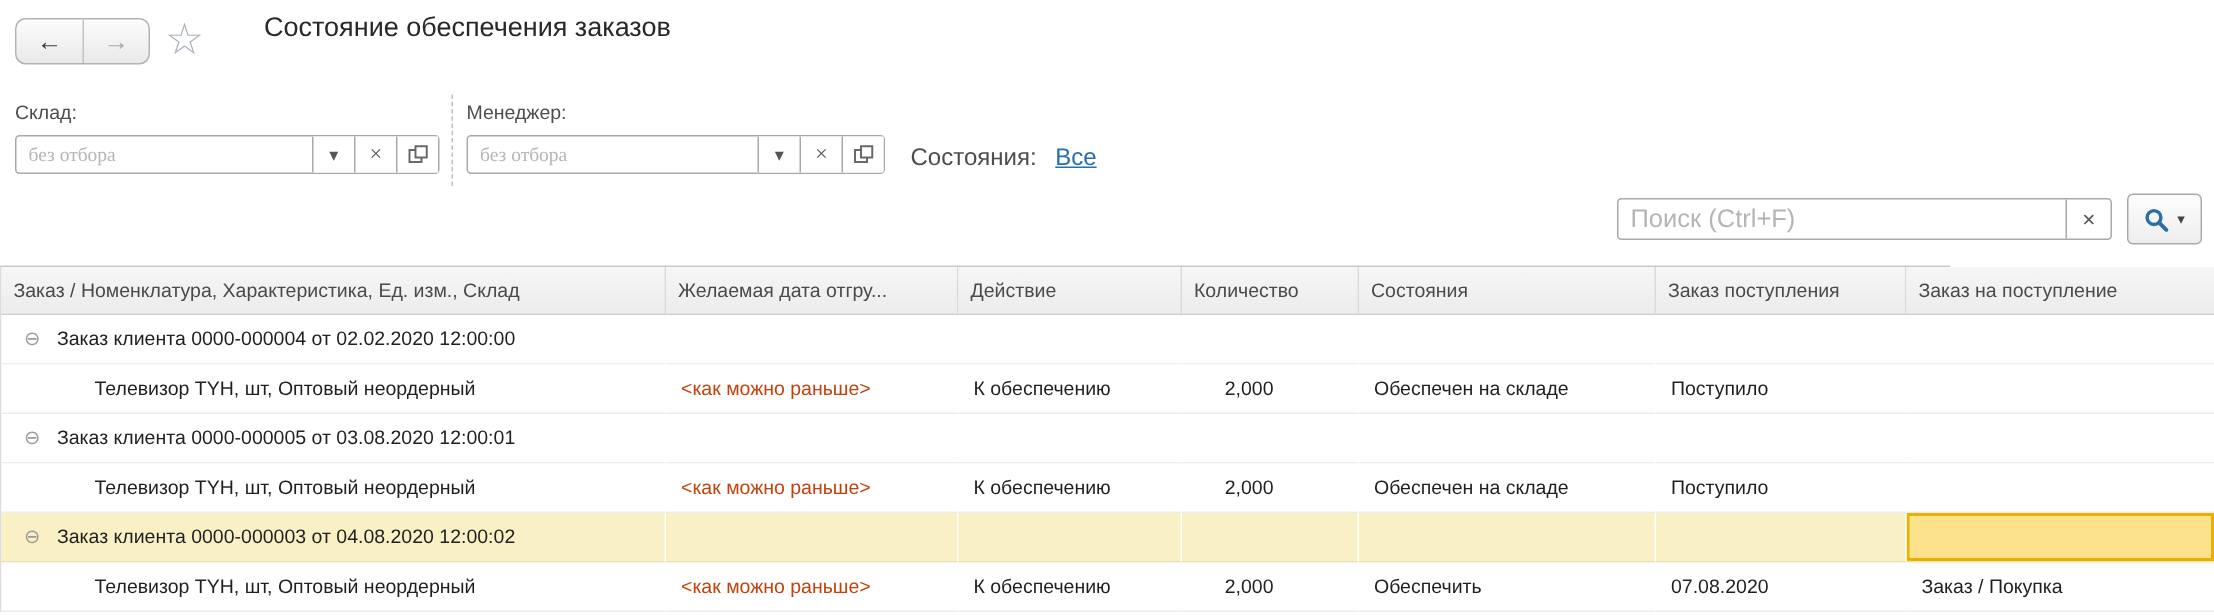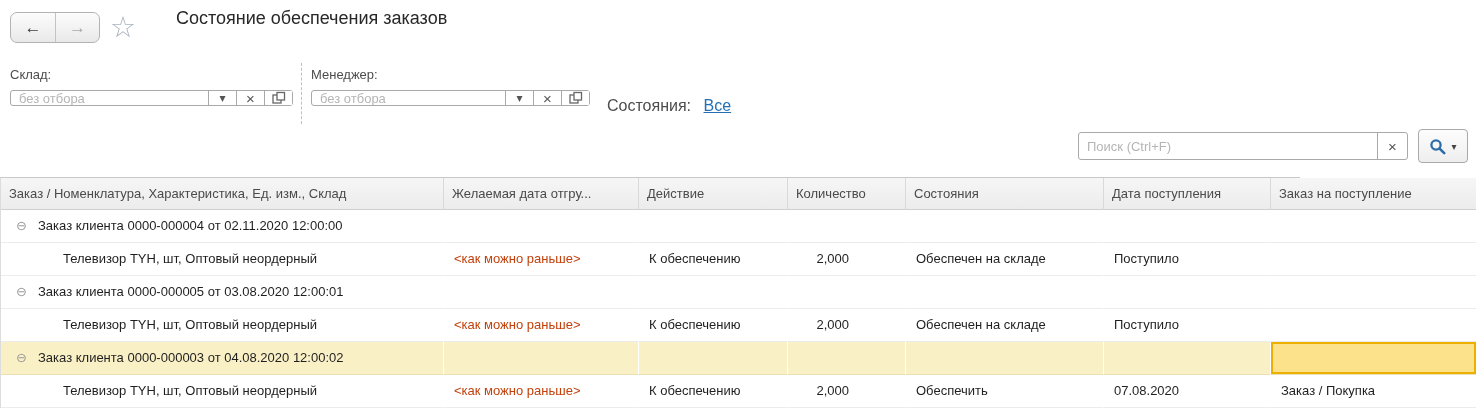--- a/index.html
+++ b/index.html
@@ -30,22 +30,22 @@
     position:absolute; left:176px; top:8px; font-size:18px; color:#282828;
     white-space:nowrap;
   }
 
   
   .filter-label { position:absolute; font-size:13px; color:#4d4d4d; white-space:nowrap; }
   .lbl-warehouse { left:10px;  top:67px; }
   .lbl-manager   { left:311px; top:67px; }
 
   .combo {
-    position:absolute; top:90px; height:16px; display:flex;
-    border:1px solid #a9a9a9; border-radius:3px; background:#fff;
+    position:absolute; top:90px; height:26px; display:flex;
+    border:1px solid #a9a9a9; border-radius:3px; background:#fff;font-family:Liberation Serif, serif;
   }
   .combo-warehouse { left:10px;  width:283px; }
   .combo-manager   { left:311px; width:279px; }
   .combo input {
     flex:1 1 auto; min-width:0; border:none; outline:none; padding:0 8px;
     font-size:13px; font-family:inherit; color:#333; background:transparent;
   }
   .combo input::placeholder { color:#b5b5b5; opacity:1; }
   .combo-btn {
     flex:0 0 28px; display:flex; align-items:center; justify-content:center;
@@ -62,21 +62,21 @@
   .states-label { color:#4d4d4d; margin-right:8px; }
   .states-link  { color:#2470b3; text-decoration:underline; cursor:pointer; }
 
   
   .search-group {
     position:absolute; left:1078px; top:132px; width:330px; height:28px;
     display:flex; border:1px solid #a9a9a9; border-radius:3px; background:#fff;
   }
   .search-group input {
     flex:1 1 auto; min-width:0; border:none; outline:none; padding:0 8px;
-    font-size:13px; font-family:inherit; color:#333; background:transparent;
+    font-size:17px; font-family:inherit; color:#333; background:transparent;
   }
   .search-group input::placeholder { color:#b5b5b5; opacity:1; }
   .search-clear {
     flex:0 0 30px; display:flex; align-items:center; justify-content:center;
     border-left:1px solid #a9a9a9; color:#555; font-size:15px; cursor:default;
   }
   .search-btn {
     position:absolute; left:1418px; top:129px; width:50px; height:34px;
     border:1px solid #a9a9a9; border-radius:4px;
     background:linear-gradient(#fdfdfd,#eeeeee);
@@ -181,26 +181,26 @@
   <span class="search-caret">▾</span>
 </div>
 
 <div class="grid">
   <div class="row">
     <div class="hcell">Заказ / Номенклатура, Характеристика, Ед. изм., Склад</div>
     <div class="hcell">Желаемая дата отгру...</div>
     <div class="hcell">Действие</div>
     <div class="hcell">Количество</div>
     <div class="hcell">Состояния</div>
-    <div class="hcell">Дата поступления</div>
+    <div class="hcell">Заказ поступления</div>
     <div class="hcell">Заказ на поступление</div>
   </div>
 
   <div class="row">
-    <div class="cell group-cell"><span class="collapse-icon">⊖</span><span>Заказ клиента 0000-000004 от 02.11.2020 12:00:00</span></div>
+    <div class="cell group-cell"><span class="collapse-icon">⊖</span><span>Заказ клиента 0000-000004 от 02.02.2020 12:00:00</span></div>
     <div class="cell"></div>
     <div class="cell"></div>
     <div class="cell"></div>
     <div class="cell"></div>
     <div class="cell"></div>
     <div class="cell"></div>
   </div>
 
   <div class="row">
     <div class="cell detail-cell">Телевизор TYH, шт, Оптовый неордерный</div>

